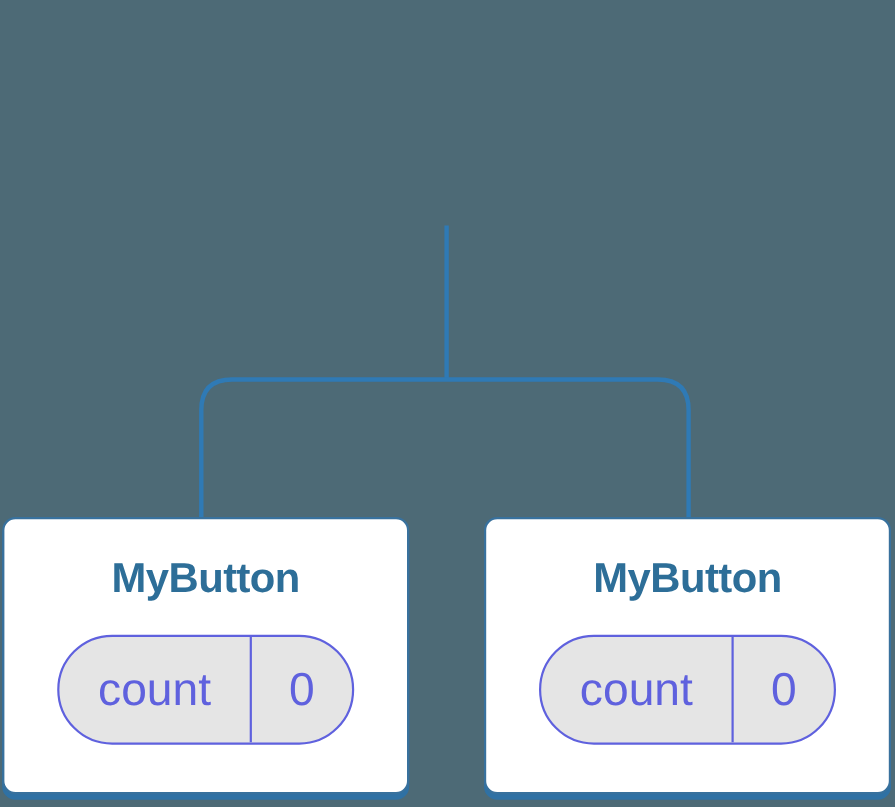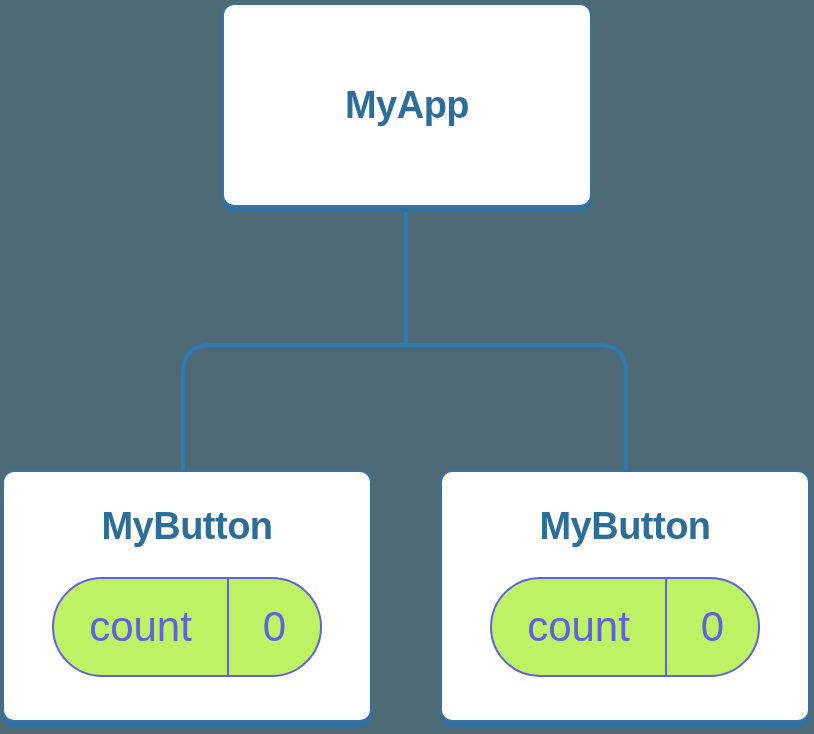--- a/index.html
+++ b/index.html
@@ -61,21 +61,21 @@
   .state-pill {
     box-sizing: border-box;
     margin-top: 31px;
     width: 270px;
     height: 100px;
     border: 2px solid #5f61de;
     border-radius: 50px;
     display: flex;
     align-items: stretch;
     overflow: hidden;
-    background: #bef264;
+    background: #e5e5e5;
   }
   .pill-name-cell {
     width: 173px;
     display: flex;
     align-items: center;
     justify-content: center;
   }
   .pill-divider {
     width: 2px;
     background: #5f61de;
@@ -97,23 +97,20 @@
 </head>
 <body>
 
 <div class="canvas">
 
   <svg class="connectors" viewBox="0 0 814 734" xmlns="http://www.w3.org/2000/svg">
     <path d="M406 205 V345" stroke="#2f7ab5"></path>
     <path d="M183 472 V373 Q183 345 211 345 H598 Q626 345 626 373 V472" stroke="#2f7ab5"></path>
   </svg>
 
-  <div class="node node-app">
-    <div class="node-title">MyApp</div>
-  </div>
 
   <div class="node node-btn pos-left">
     <div class="node-title">MyButton</div>
     <div class="state-pill">
       <div class="pill-name-cell">
         <span class="pill-text">count</span>
       </div>
       <div class="pill-divider"></div>
       <div class="pill-value-cell">
         <span class="pill-text">0</span>

